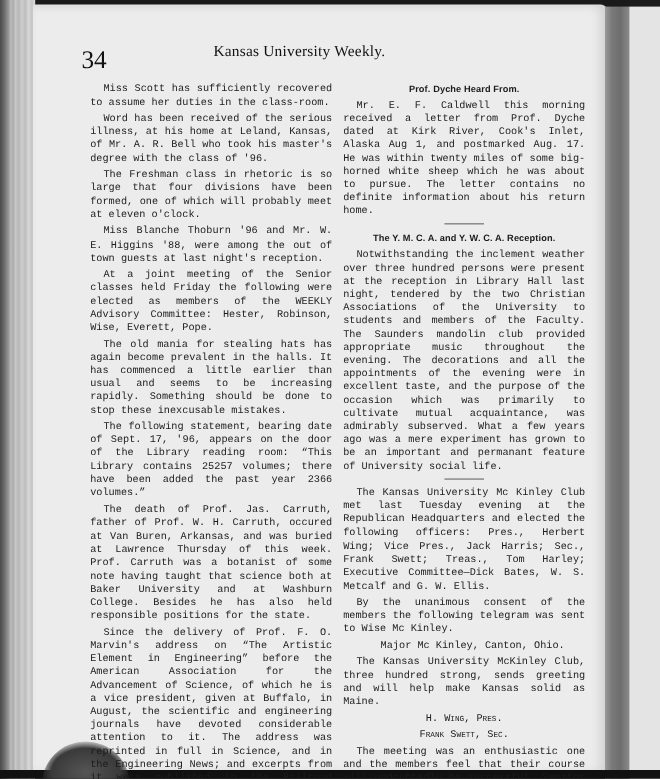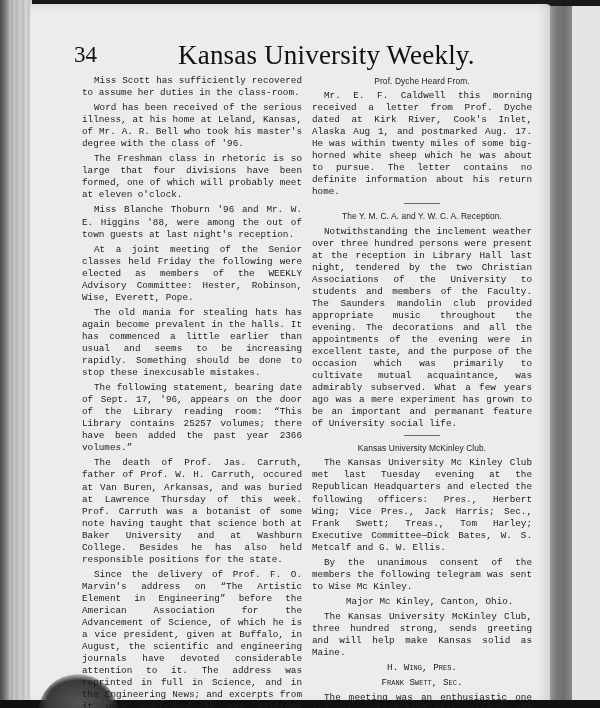--- a/index.html
+++ b/index.html
@@ -35,33 +35,33 @@
       border-radius: 40px 40px 0 0;
     }
     .header {
       position: absolute; left: 74px; top: 40px; width: 440px; height: 30px;
       color: #111;
     }
     .page-number {
       position: absolute; left: 0; top: 2px; font-size: 23px;
     }
     .running-title {
-      position: absolute; left: 104px; top: 0px; font-size: 27px; letter-spacing: 0.2px;
+      position: absolute; left: 120px; top: 0px; font-size: 14px; letter-spacing: 0.2px;
     }
     .col {
       position: absolute; top: 75px; width: 220px;
       font-size: 9.3px; line-height: 12.05px; color: #1c1c1c;
       text-align: justify;
     }
     .col-left { left: 82px; }
     .col-right { left: 312px; width: 220px; }
     .col p { margin: 0 0 3px 0; text-indent: 12px; font-family: Liberation Mono, monospace; }
     .heading {
       font-family: "Liberation Sans", "DejaVu Sans", sans-serif;
-      font-weight: normal; font-size: 8.4px; text-align: center;
+      font-weight: bold; font-size: 8.4px; text-align: center;
       margin: 0 0 3px 0; letter-spacing: 0.1px;
     }
     .rule { width: 36px; height: 1px; background: #666; margin: 5px auto 6px auto; }
     .address-line { text-indent: 0; padding-left: 22px; }
     .sig { text-align: center; padding-right: 12px; }
     .sc { font-variant: small-caps; }
   </style>
 </head>
 <body>
 
@@ -91,21 +91,20 @@
     <p>Since the delivery of Prof. F. O. Marvin's address on “The Artistic Element in Engineering” before the American Association for the Advancement of Science, of which he is a vice president, given at Buffalo, in August, the scientific and engineering journals have devoted considerable attention to it. The address was reprinted in full in Science, and in the Engineering News; and excerpts from it were published in the Railroad Gazette and the Boston Evening Transcript. The editorial comments have in all cases been most gratifying to the friends of the Professor.</p>
   </div>
 
   <div class="col col-right">
     <div class="heading">Prof. Dyche Heard From.</div>
     <p>Mr. E. F. Caldwell this morning received a letter from Prof. Dyche dated at Kirk River, Cook's Inlet, Alaska Aug 1, and postmarked Aug. 17. He was within twenty miles of some big-horned white sheep which he was about to pursue. The letter contains no definite information about his return home.</p>
     <div class="rule"></div>
     <div class="heading">The Y. M. C. A. and Y. W. C. A. Reception.</div>
     <p>Notwithstanding the inclement weather over three hundred persons were present at the reception in Library Hall last night, tendered by the two Christian Associations of the University to students and members of the Faculty. The Saunders mandolin club provided appropriate music throughout the evening. The decorations and all the appointments of the evening were in excellent taste, and the purpose of the occasion which was primarily to cultivate mutual acquaintance, was admirably subserved. What a few years ago was a mere experiment has grown to be an important and permanant feature of University social life.</p>
     <div class="rule"></div>
-    <div class="heading">Kansas University McKinley Club.</div>
     <p>The Kansas University Mc Kinley Club met last Tuesday evening at the Republican Headquarters and elected the following officers: Pres., Herbert Wing; Vice Pres., Jack Harris; Sec., Frank Swett; Treas., Tom Harley; Executive Committee—Dick Bates, W. S. Metcalf and G. W. Ellis.</p>
     <p>By the unanimous consent of the members the following telegram was sent to Wise Mc Kinley.</p>
     <p class="address-line">Major Mc Kinley, Canton, Ohio.</p>
     <p>The Kansas University McKinley Club, three hundred strong, sends greeting and will help make Kansas solid as Maine.</p>
     <p class="sig sc">H. Wing, Pres.</p>
     <p class="sig sc">Frank Swett, Sec.</p>
     <p>The meeting was an enthusiastic one and the members feel that their course will undoubtedly be successful. Senator Chas. Scott has promised to address the Club in the near future.</p>
   </div>
 </div>
 

